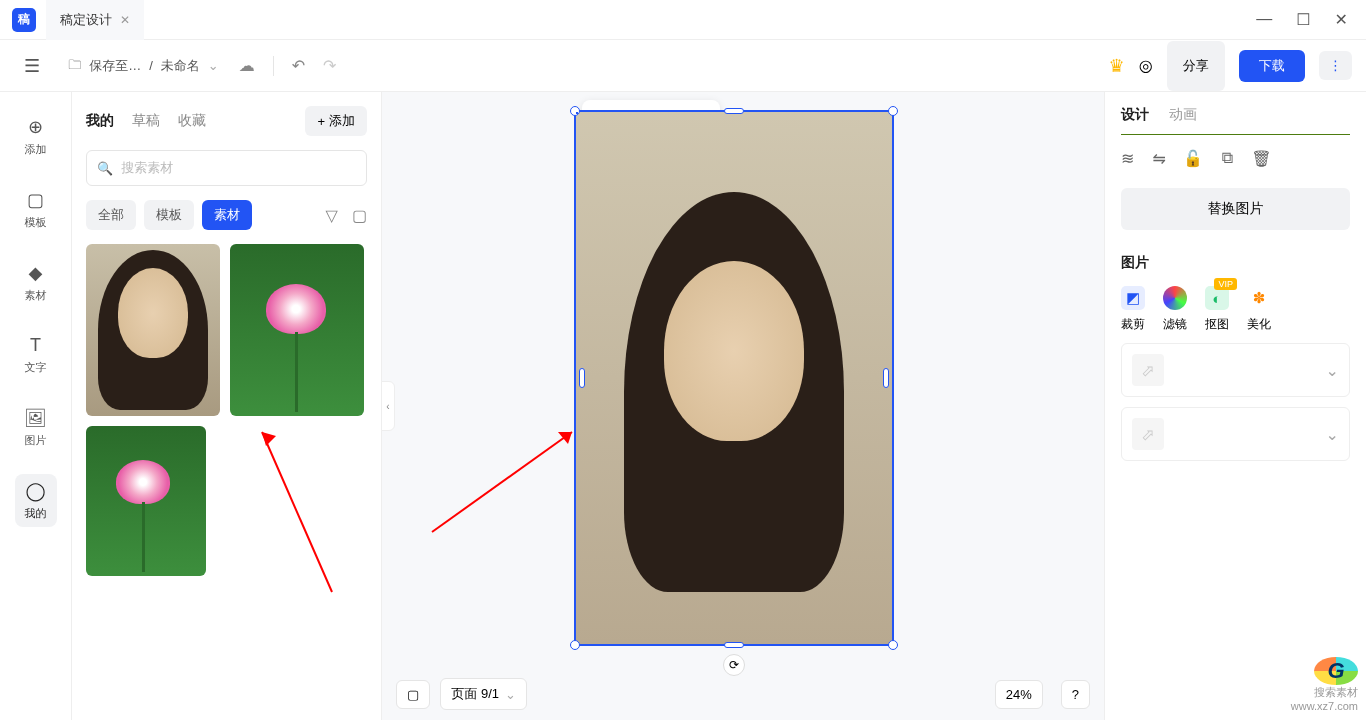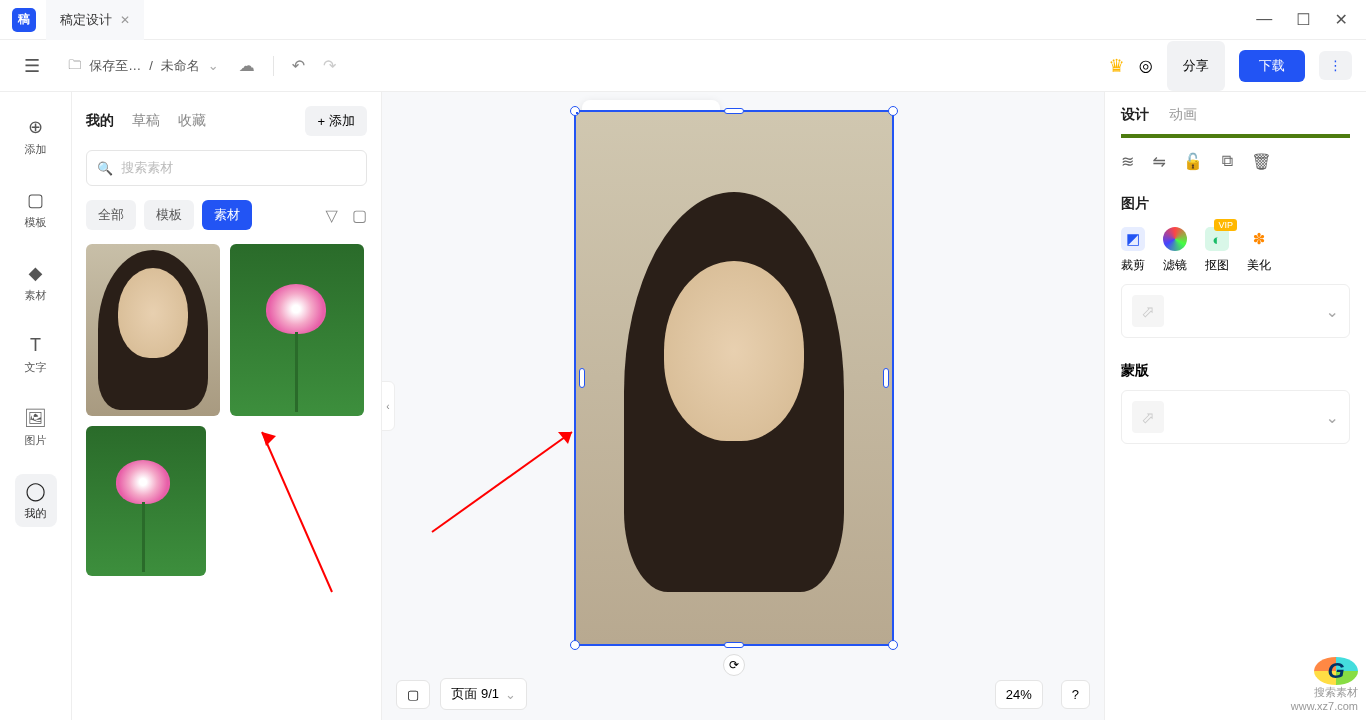--- a/index.html
+++ b/index.html
@@ -66,21 +66,21 @@
 .arrow { position: absolute; color: red; pointer-events: none; }
 
 .bottom-bar { position: absolute; bottom: 10px; left: 14px; right: 14px; display: flex; align-items: center; gap: 10px; }
 .bb-btn { background: #fff; border: 1px solid #e5e5e5; border-radius: 6px; padding: 6px 10px; font-size: 13px; display: flex; align-items: center; gap: 6px; }
 .bb-right { margin-left: auto; display: flex; gap: 18px; }
 
 .rotate-handle { position: absolute; left: 50%; bottom: -32px; transform: translateX(-50%); width: 22px; height: 22px; background: #fff; border: 1px solid #ddd; border-radius: 50%; display: flex; align-items: center; justify-content: center; font-size: 12px; }
 
 
 .right-panel { width: 262px; background: #fff; border-left: 1px solid #eee; padding: 14px 16px; overflow-y: auto; }
-.rp-tabs { display: flex; gap: 20px; font-size: 14px; color: #999; border-bottom: 4px solid #4d7c0f; padding-bottom: 10px; }
+.rp-tabs { display: flex; gap: 20px; font-size: 14px; color: #999; border-bottom: 1px solid #4d7c0f; padding-bottom: 10px; }
 .rp-tabs .active { color: #222; font-weight: 600; }
 .rp-iconrow { display: flex; gap: 18px; margin-top: 14px; color: #666; font-size: 16px; }
 .replace-btn { width: 100%; background: #f1f2f4; border: none; border-radius: 6px; padding: 12px; font-size: 14px; margin-top: 20px; }
 .section-title { font-size: 14px; font-weight: 600; color: #222; margin-top: 24px; }
 .img-tools { display: flex; gap: 18px; margin-top: 14px; align-items:flex-start; }
 .img-tool { display: flex; flex-direction: column; align-items: center; gap: 6px; font-size: 12px; position: relative; }
 .img-tool .ti-icon { width: 24px; height: 24px; border-radius: 5px; display: flex; align-items: center; justify-content: center; font-size: 15px; }
 .vip-badge { position: absolute; top: -8px; right: -8px; background: #ffb800; color: #fff; font-size: 9px; padding: 1px 4px; border-radius: 3px; }
 .section-row { display: flex; align-items: center; justify-content: space-between; margin-top: 24px; font-size: 14px; }
 .section-row .adv { color: #999; font-size: 12px; }
@@ -247,20 +247,21 @@
       <span class="active">设计</span>
       <span>动画</span>
     </div>
     <div class="rp-iconrow">
       <span>≋</span>
       <span>⇋</span>
       <span>🔓</span>
       <span>⧉</span>
       <span>🗑</span>
     </div>
+    <button class="replace-btn">替换图片</button>
 
     <div class="section-title">图片</div>
     <div class="img-tools">
       <div class="img-tool">
           <div class="ti-icon" style="background:#e7edff;color:#2254f4">◩</div>
           <span>裁剪</span>
         </div>
       <div class="img-tool">
           <div class="ti-icon" style="background:conic-gradient(#f44,#4f4,#44f,#f44);border-radius:50%"></div>
           <span>滤镜</span>
@@ -274,23 +275,20 @@
           <div class="ti-icon" style="color:#ff8800">✽</div>
           <span>美化</span>
         </div>
     </div>
 
     <div class="fx-box">
       <div class="fx-thumb">⬀</div>
       <span style="color:#aaa">⌄</span>
     </div>
 
-    <div class="section-row">
-      <span style="font-weight:600">蒙版</span>
-    </div>
     <div class="fx-box">
       <div class="fx-thumb">⬀</div>
       <span style="color:#aaa">⌄</span>
     </div>
 
 
     <div class="watermark">
       <div class="logo2">G</div>
       <span>搜索素材</span>
       <span>www.xz7.com</span>

